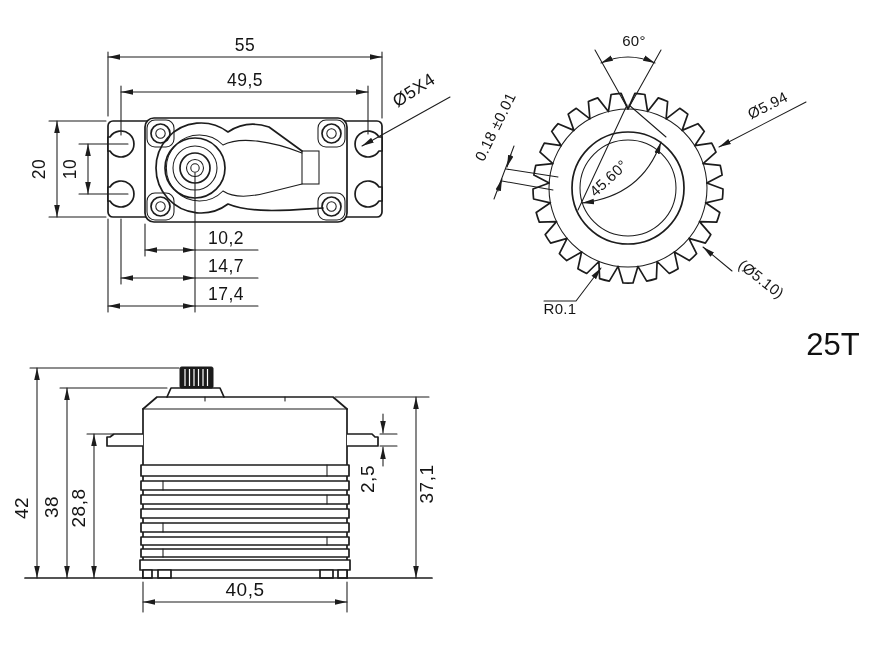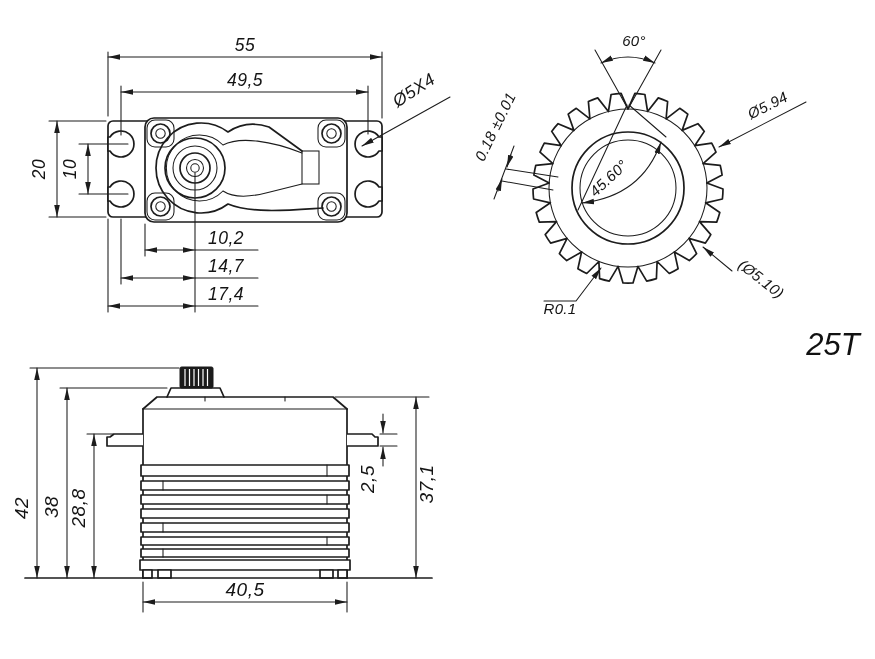--- a/index.html
+++ b/index.html
@@ -1,16 +1,16 @@
 <!DOCTYPE html>
 <html><head>
 <meta charset="utf-8">
 <style>
   html,body{margin:0;padding:0;background:#ffffff;}
-  .page{width:875px;height:659px;background:#fff;position:relative;font-family:"Liberation Sans",sans-serif;font-style:italic;}
+  .page{width:875px;height:659px;background:#fff;position:relative;font-family:"Liberation Sans",sans-serif;}
   svg{display:block;}
   .obj{fill:none;stroke:#1c1c1c;stroke-width:1.7;stroke-linejoin:round;stroke-linecap:round;}
   .objw{fill:#ffffff;stroke:#1c1c1c;stroke-width:1.7;stroke-linejoin:round;}
   .thin{fill:none;stroke:#1c1c1c;stroke-width:1.05;stroke-linecap:round;}
   .dim{fill:none;stroke:#1c1c1c;stroke-width:1.05;stroke-linecap:round;}
   .dt{font-size:17.5px;fill:#141414;letter-spacing:.5px;}
   .ds{font-size:19px;fill:#141414;letter-spacing:.5px;}
   .dg{font-size:15px;fill:#141414;letter-spacing:.3px;}
   .big{font-size:31px;fill:#111;}
   text{font-family:"Liberation Sans",sans-serif;}

